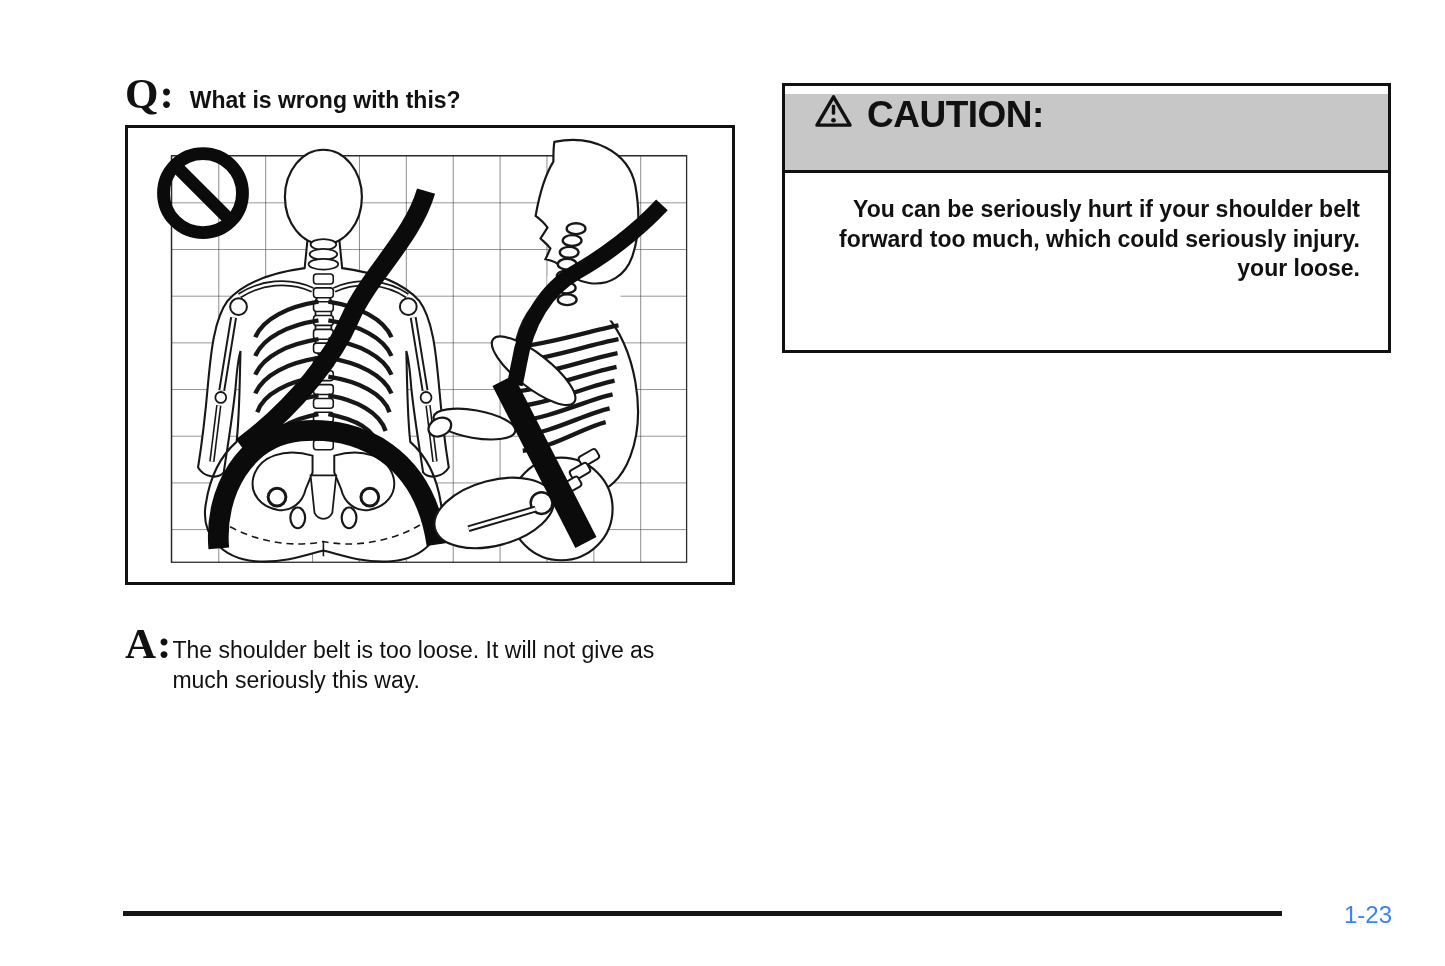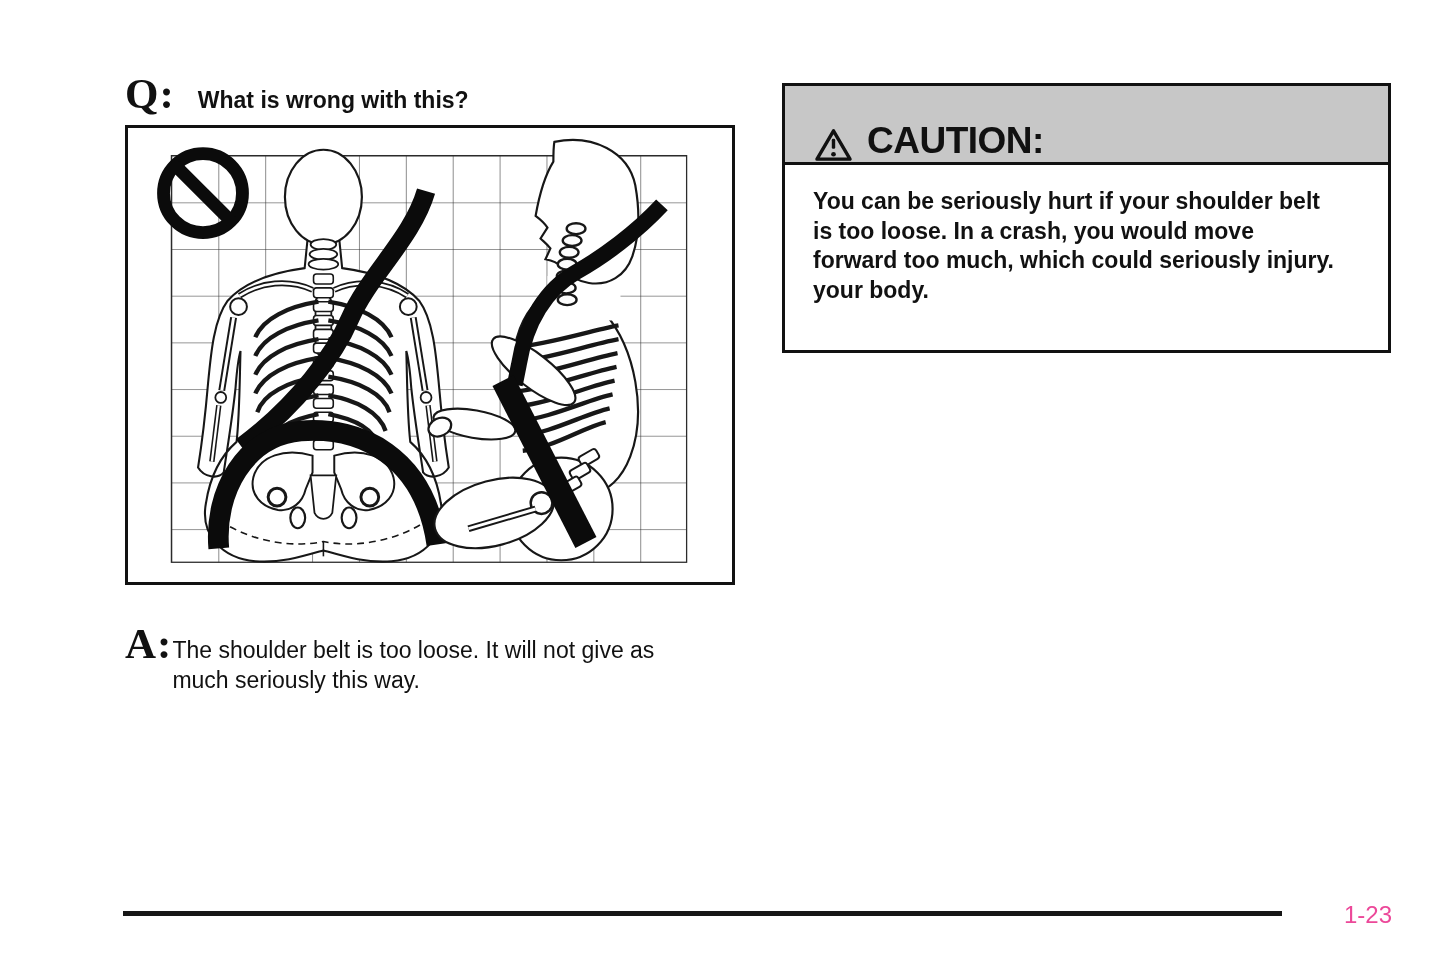--- a/index.html
+++ b/index.html
@@ -4,41 +4,41 @@
 <style>
   html,body{margin:0;padding:0;background:#fff;}
   #page{position:relative;width:1445px;height:966px;background:#ffffff;
         font-family:"Liberation Sans",sans-serif;color:#111;overflow:hidden;}
 
   
   .qa{position:absolute;display:flex;align-items:baseline;}
   .qa-prefix{font-family:"Liberation Serif",serif;font-weight:bold;font-size:43px;
              letter-spacing:1px;line-height:1;}
   #q-section{left:125px;top:72px;}
-  #q-section .qa-text{font-weight:bold;font-size:23px;margin-left:23px;}
+  #q-section .qa-text{font-weight:bold;font-size:23px;margin-left:15px;}
   #a-section{left:125px;top:622px;}
   #a-section .qa-lines{font-size:23px;line-height:30px;}
 
   
   #illustration-box{position:absolute;left:125px;top:125px;width:610px;height:460px;
                     border:3px solid #111;box-sizing:border-box;background:#fff;}
   #illustration-box svg{display:block;width:604px;height:454px;}
 
   
   #caution-box{position:absolute;left:782px;top:83px;width:609px;height:270px;
                border:3px solid #111;box-sizing:border-box;background:#fff;}
   #caution-header{height:79px;background:#c7c7c7;border-bottom:3px solid #111;
-                  display:flex;align-items:flex-end;padding-left:28px;box-sizing:border-box;}
+                  display:flex;align-items:flex-start;padding-left:28px;box-sizing:border-box;margin-top:8px;}
   #caution-title{font-weight:bold;font-size:37px;letter-spacing:-0.5px;margin-left:13px;}
-  #caution-body{padding:22px 28px;font-weight:bold;font-size:23px;line-height:29.5px;}
+  #caution-body{padding:22px 28px;font-weight:bold;font-size:23px;line-height:29.5px;text-align:right;}
   .warn-icon{width:41px;height:34px;}
 
   
   #footer-rule{position:absolute;left:123px;top:911px;width:1159px;height:5px;background:#161616;}
-  #page-number{position:absolute;top:901px;left:1344px;font-size:24px;color:#ec4899;}
+  #page-number{position:absolute;top:901px;left:1344px;font-size:24px;color:#3b82f6;}
 </style>
 </head>
 <body>
 
 <div id="page">
 
   <div class="qa" id="q-section">
     <span class="qa-prefix">Q:</span>
     <span class="qa-text">What is wrong with this?</span>
   </div>
@@ -206,23 +206,22 @@
     <div id="caution-header">
       <svg class="warn-icon" viewBox="0 0 40 36">
         <path d="M20 3 L37.5 33 L2.5 33 Z" fill="none" stroke="#111" stroke-width="3.6" stroke-linejoin="round"></path>
         <rect x="18.2" y="11.5" width="3.6" height="10.5" rx="1.4" fill="#111"></rect>
         <circle cx="20" cy="27.8" r="2.5" fill="#111"></circle>
       </svg>
       <span id="caution-title">CAUTION:</span>
     </div>
     <div id="caution-body">
       <div>You can be seriously hurt if your shoulder belt</div>
-      <div>is too loose. In a crash, you would move</div>
       <div>forward too much, which could seriously injury.</div>
-      <div>your body.</div>
+      <div>your loose.</div>
     </div>
   </div>
 
   <div class="qa" id="a-section">
     <span class="qa-prefix">A:</span>
     <span class="qa-lines">
       <div>The shoulder belt is too loose. It will not give as</div>
       <div>much seriously this way.</div>
     </span>
   </div>

